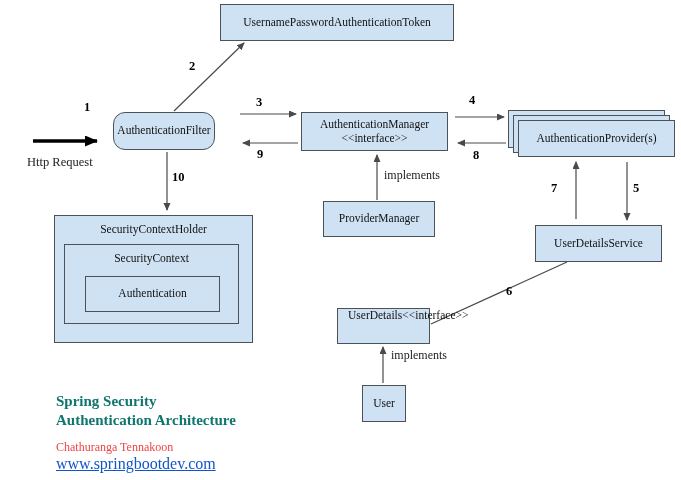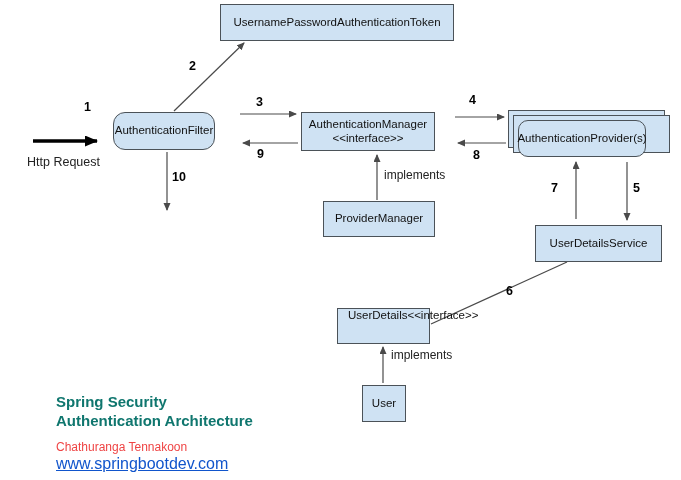--- a/index.html
+++ b/index.html
@@ -1,18 +1,18 @@
 <!DOCTYPE html>
 <html><head>
 <meta charset="utf-8">
 <style>
   html,body{margin:0;padding:0;background:#ffffff;}
   #canvas{
     position:relative;width:681px;height:480px;background:#ffffff;overflow:hidden;
-    font-family:Liberation Sans, sans-serif;color:#1a1a1a;
+    font-family:Liberation Serif, serif;color:#1a1a1a;
   }
   svg.overlay{position:absolute;left:0;top:0;width:681px;height:480px;pointer-events:none;}
   .box{
     position:absolute;background:#cfe2f3;border:1px solid #4b5258;box-sizing:border-box;
     display:flex;align-items:center;justify-content:center;text-align:center;
     font-size:11.5px;line-height:13.5px;color:#111;
   }
   .box.layer{background:#cfe2f3;border:1px solid #4b5258;}
   .box.container{display:block;}
   .box .boxtitle{display:block;text-align:center;padding-top:7px;font-size:11.5px;}
@@ -62,33 +62,40 @@
 
     <line x1="377" y1="200" x2="377" y2="155" stroke="#4a4a4a" stroke-width="1.2" marker-end="url(#arr)"></line>
 
     <line x1="383" y1="383" x2="383" y2="347" stroke="#4a4a4a" stroke-width="1.2" marker-end="url(#arr)"></line>
   </svg>
 
   <div class="box" style="left:220px;top:4px;width:234px;height:37px;">UsernamePasswordAuthenticationToken</div>
 
   <div class="box" style="left:113px;top:112px;width:102px;height:38px;border-radius:12px;">AuthenticationFilter</div>
 
-  <div class="box" style="left:301px;top:112px;width:134px;height:39px;flex-direction:column;">
+  <div class="box" style="left:301px;top:112px;width:147px;height:39px;flex-direction:column;">
     <span>AuthenticationManager</span>
     <span>&lt;&lt;interface&gt;&gt;</span>
   </div>
 
   <div class="box layer" style="left:508px;top:110px;width:157px;height:38px;"></div>
   <div class="box layer" style="left:513px;top:115px;width:157px;height:38px;"></div>
-  <div class="box" style="left:518px;top:120px;width:128px;height:37px;border-radius:10px;">AuthenticationProvider(s)</div>
+  <div class="box" style="left:518px;top:120px;width:157px;height:37px;">AuthenticationProvider(s)</div>
 
   <div class="box" style="left:323px;top:201px;width:112px;height:36px;">ProviderManager</div>
 
   <div class="box" style="left:535px;top:225px;width:127px;height:37px;">UserDetailsService</div>
 
+  <div class="box container" style="left:54px;top:215px;width:199px;height:128px;">
+    <span class="boxtitle">SecurityContextHolder</span>
+    <div class="box container" style="left:9px;top:28px;width:175px;height:80px;">
+      <span class="boxtitle">SecurityContext</span>
+      <div class="box" style="left:20px;top:31px;width:135px;height:36px;">Authentication</div>
+    </div>
+  </div>
 
   <div class="box leftalign" style="left:337px;top:308px;width:93px;height:36px;flex-direction:row;align-items:flex-start;">
     <span>UserDetails</span>
     <span>&lt;&lt;interface&gt;&gt;</span>
   </div>
 
   <div class="box" style="left:362px;top:385px;width:44px;height:37px;">User</div>
 
   <div class="num" style="left:84px;top:100px;">1</div>
   <div class="num" style="left:189px;top:59px;">2</div>

